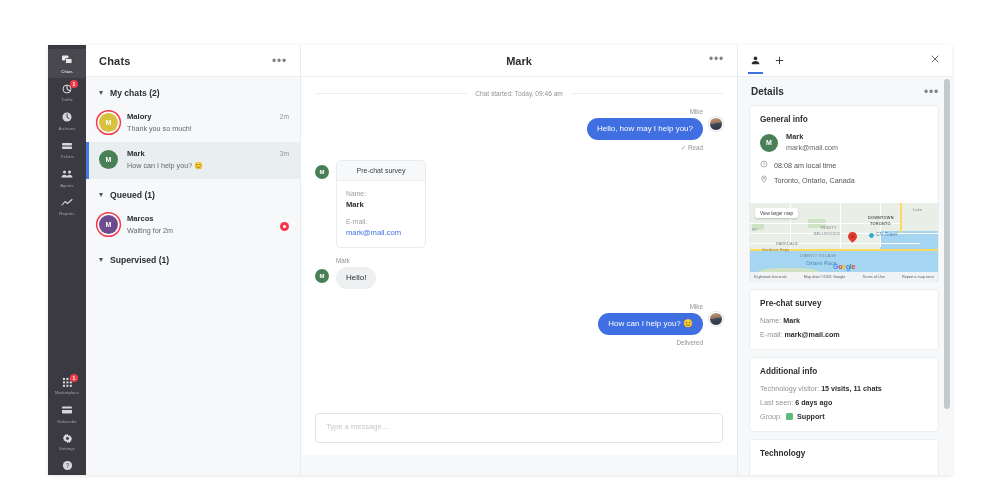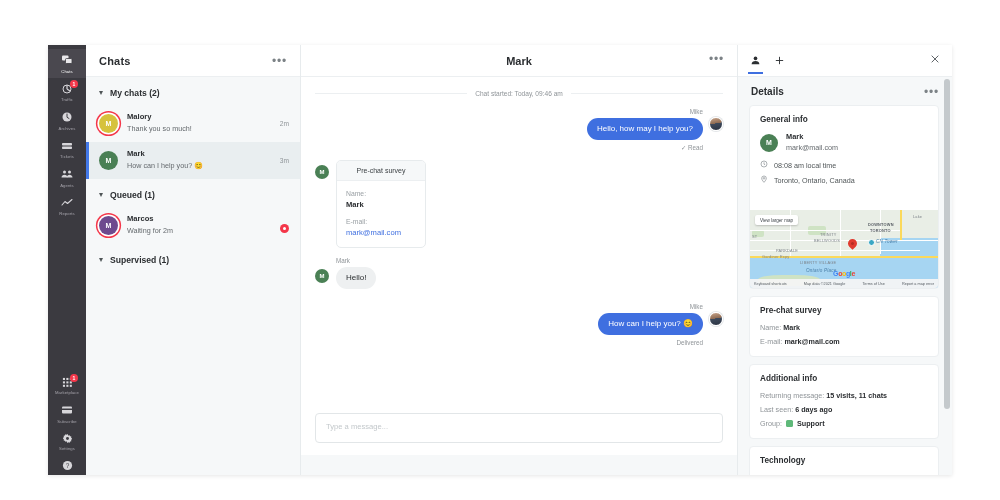--- a/index.html
+++ b/index.html
@@ -63,21 +63,21 @@
   .dots { color: #7c8286; font-size: 12px; letter-spacing: .8px; line-height: 8px; cursor: pointer; }
 
   .group-head {
     display: flex; align-items: center; gap: 7px;
     padding: 11px 13px 7px; cursor: pointer;
   }
   .chev { color: #4f5557; font-size: 8px; line-height: 1; }
   .group-title { font-size: 8.6px; font-weight: bold; color: #2b2e31; }
 
   .row {
-    display: flex; align-items: center; gap: 9px;
+    display: flex; align-items: flex-start; gap: 9px;
     padding: 7px 11px 9px 13px; cursor: pointer; position: relative;
   }
   .row.selected { background: #e9eef0; }
   .row.selected::before {
     content: ""; position: absolute; left: 0; top: 0; bottom: 0;
     width: 2.5px; background: #4379ea;
   }
   .avatar {
     width: 19px; height: 19px; border-radius: 50%;
     display: flex; align-items: center; justify-content: center;
@@ -515,21 +515,21 @@
           </div>
           <div class="meta">
             <span>
               <svg width="8" height="8" viewBox="0 0 24 24" fill="none" stroke="#8f9498" stroke-width="2.2">
                   <circle cx="12" cy="12" r="9"></circle>
                   <path d="M12 7v5.5l3.5 2"></path>
                 </svg>
             </span>
             <span>08:08 am local time</span>
           </div>
-          <div class="meta" style="margin-bottom:15px">
+          <div class="meta" style="margin-bottom:8px">
             <span>
               <svg width="8" height="8" viewBox="0 0 24 24" fill="none" stroke="#8f9498" stroke-width="2.2">
                   <path d="M12 22s7-7.2 7-12a7 7 0 10-14 0c0 4.8 7 12 7 12z"></path>
                   <circle cx="12" cy="10" r="2.4"></circle>
                 </svg>
             </span>
             <span>Toronto, Ontario, Canada</span>
           </div>
         </div>
 
@@ -588,21 +588,21 @@
             <span>E-mail:</span>
             <b>mark@mail.com</b>
           </div>
         </div>
       </div>
 
       <div class="card">
         <div class="card-pad">
           <div class="card-h">Additional info</div>
           <div class="kv">
-            <span>Returning message:</span>
+            <span>Technology visitor:</span>
             <b>15 visits, 11 chats</b>
           </div>
           <div class="kv">
             <span>Last seen:</span>
             <b>6 days ago</b>
           </div>
           <div class="kv" style="margin-bottom:0">
             <span>Group:</span>
             <span class="grp-chip"></span>
             <b>Support</b>

